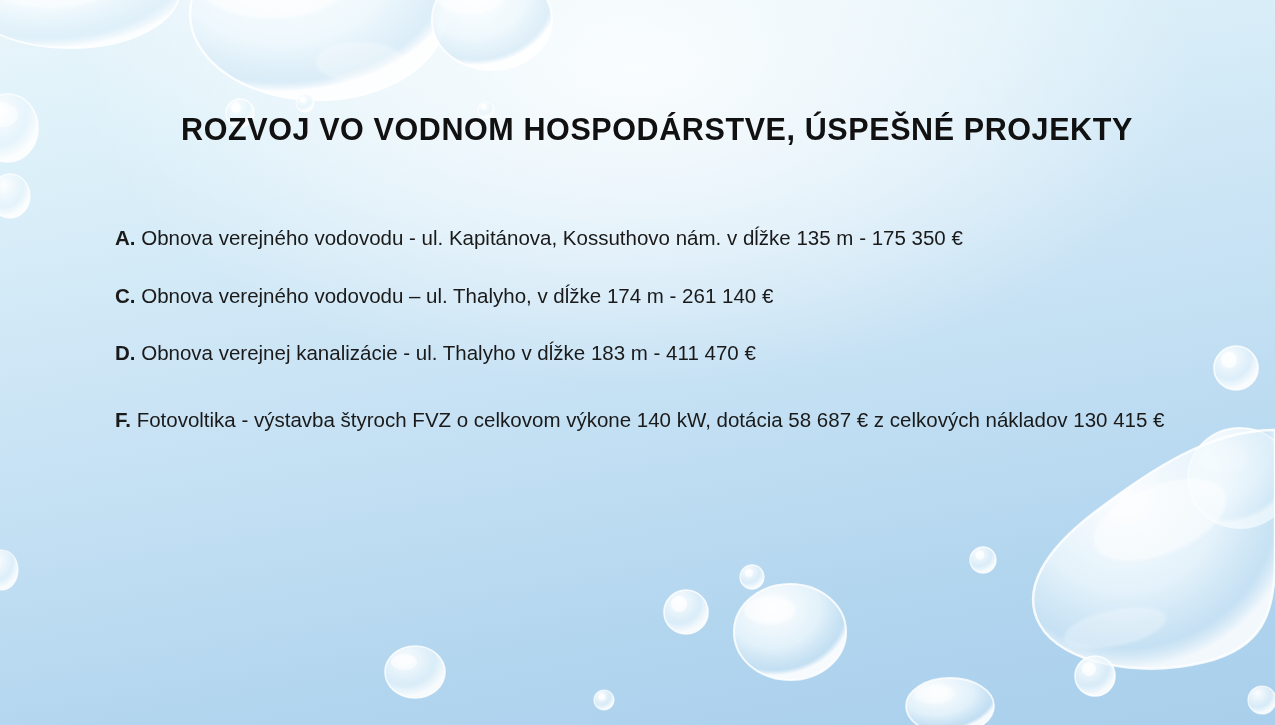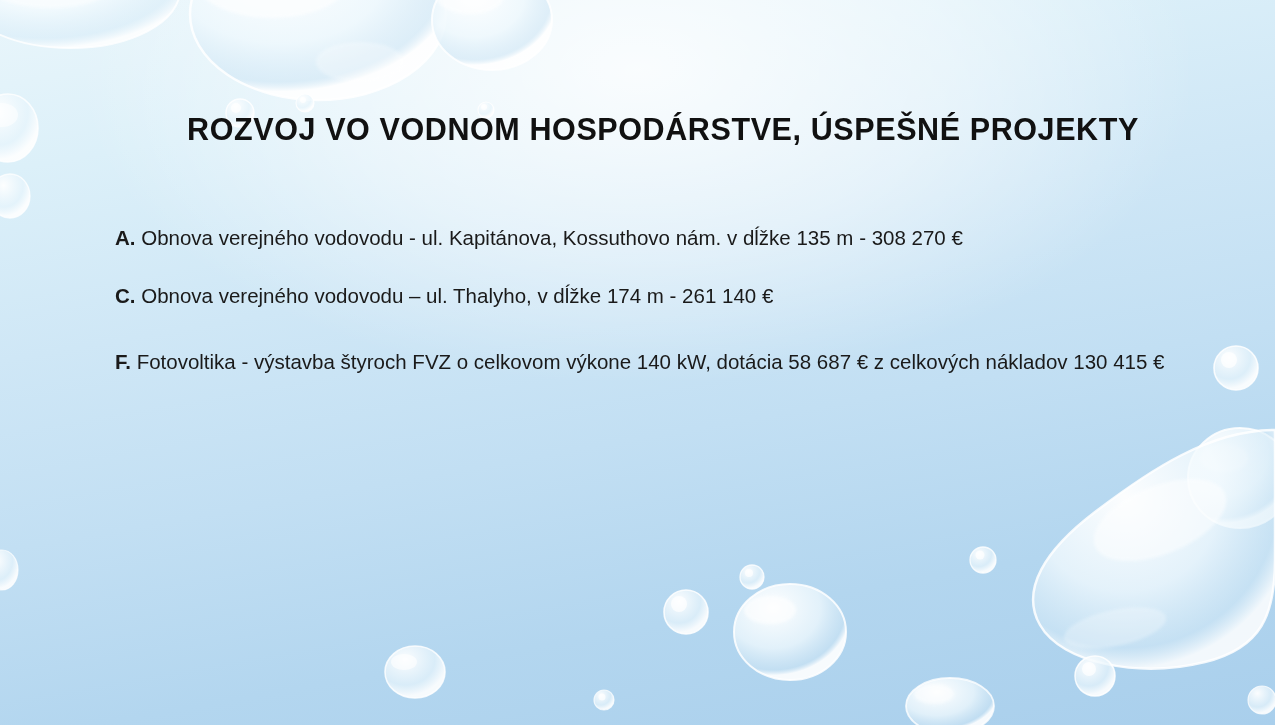--- a/index.html
+++ b/index.html
@@ -34,21 +34,21 @@
     position: absolute;
     inset: 0;
     pointer-events: none;
   }
   .content {
     position: relative;
     z-index: 5;
   }
   .title {
     position: absolute;
-    left: 118px;
+    left: 112px;
     top: 112px;
     width: 1090px;
     text-align: center;
     font-size: 30.5px;
     font-weight: bold;
     letter-spacing: 0.6px;
     color: #111111;
     font-family: "Liberation Sans", sans-serif;
   }
   .body-list {
@@ -167,28 +167,31 @@
     <circle cx="1262" cy="700" r="14" fill="url(#bgsm)" stroke="#ffffff" stroke-opacity="0.75" stroke-width="1.2"></circle>
   </svg>
 
   <div class="content">
 
     <div class="title">ROZVOJ VO VODNOM HOSPODÁRSTVE, ÚSPEŠNÉ PROJEKTY</div>
 
     <div class="body-list">
 
       <div class="line">
-        <span class="marker">A.</span><span> Obnova verejného vodovodu - ul. Kapitánova, Kossuthovo nám. v dĺžke 135 m - 308 270 €</span>
+        <span class="marker">A.</span><span> Obnova verejného vodovodu - ul. Kapitánova, Kossuthovo nám. v dĺžke 135 m - 175 350 €</span>
       </div>
 
 
       <div class="line">
         <span class="marker">C.</span><span> Obnova verejného vodovodu – ul. Thalyho, v dĺžke 174 m - 261 140 €</span>
       </div>
 
+      <div class="line">
+        <span class="marker">D.</span><span> Obnova verejnej kanalizácie - ul. Thalyho v dĺžke 183 m - 411 470 €</span>
+      </div>
 
 
       <div class="line wrap">
         <span class="marker">F.</span><span> Fotovoltika - výstavba štyroch FVZ o celkovom výkone 140 kW, dotácia 58 687 €  z celkových nákladov 130 415 €</span>
       </div>
 
     </div>
   </div>
 </div>
 

